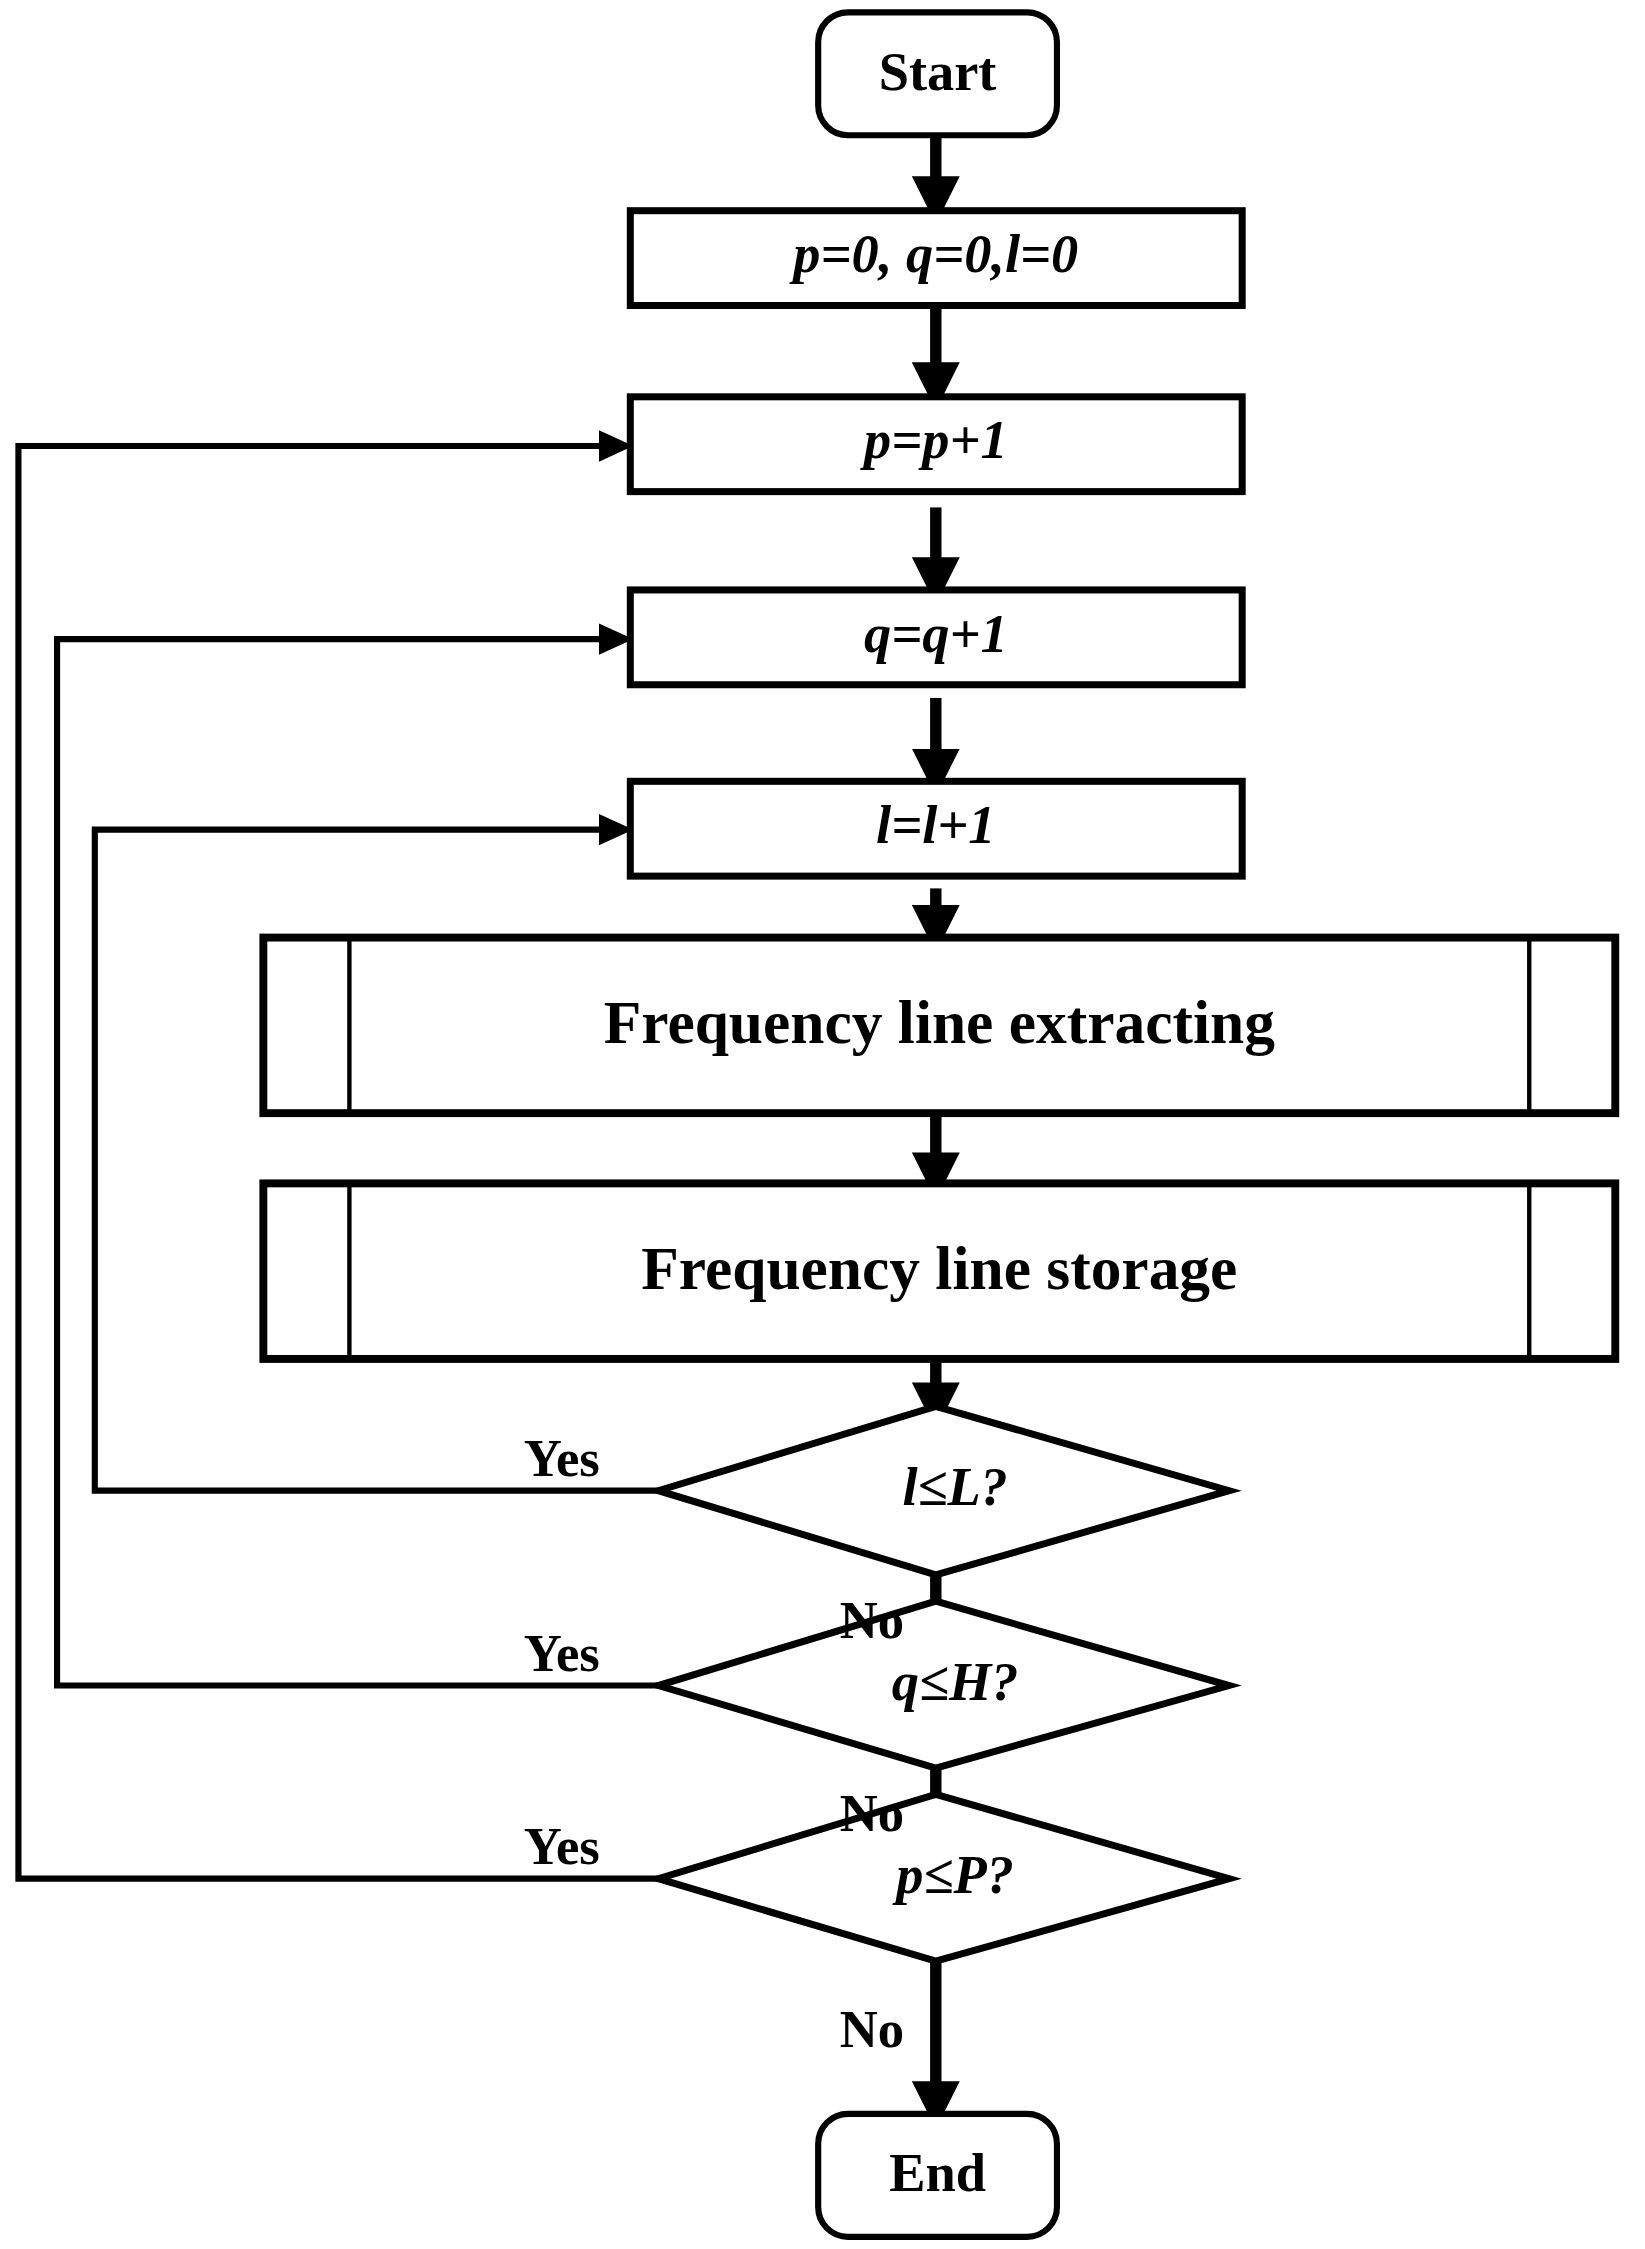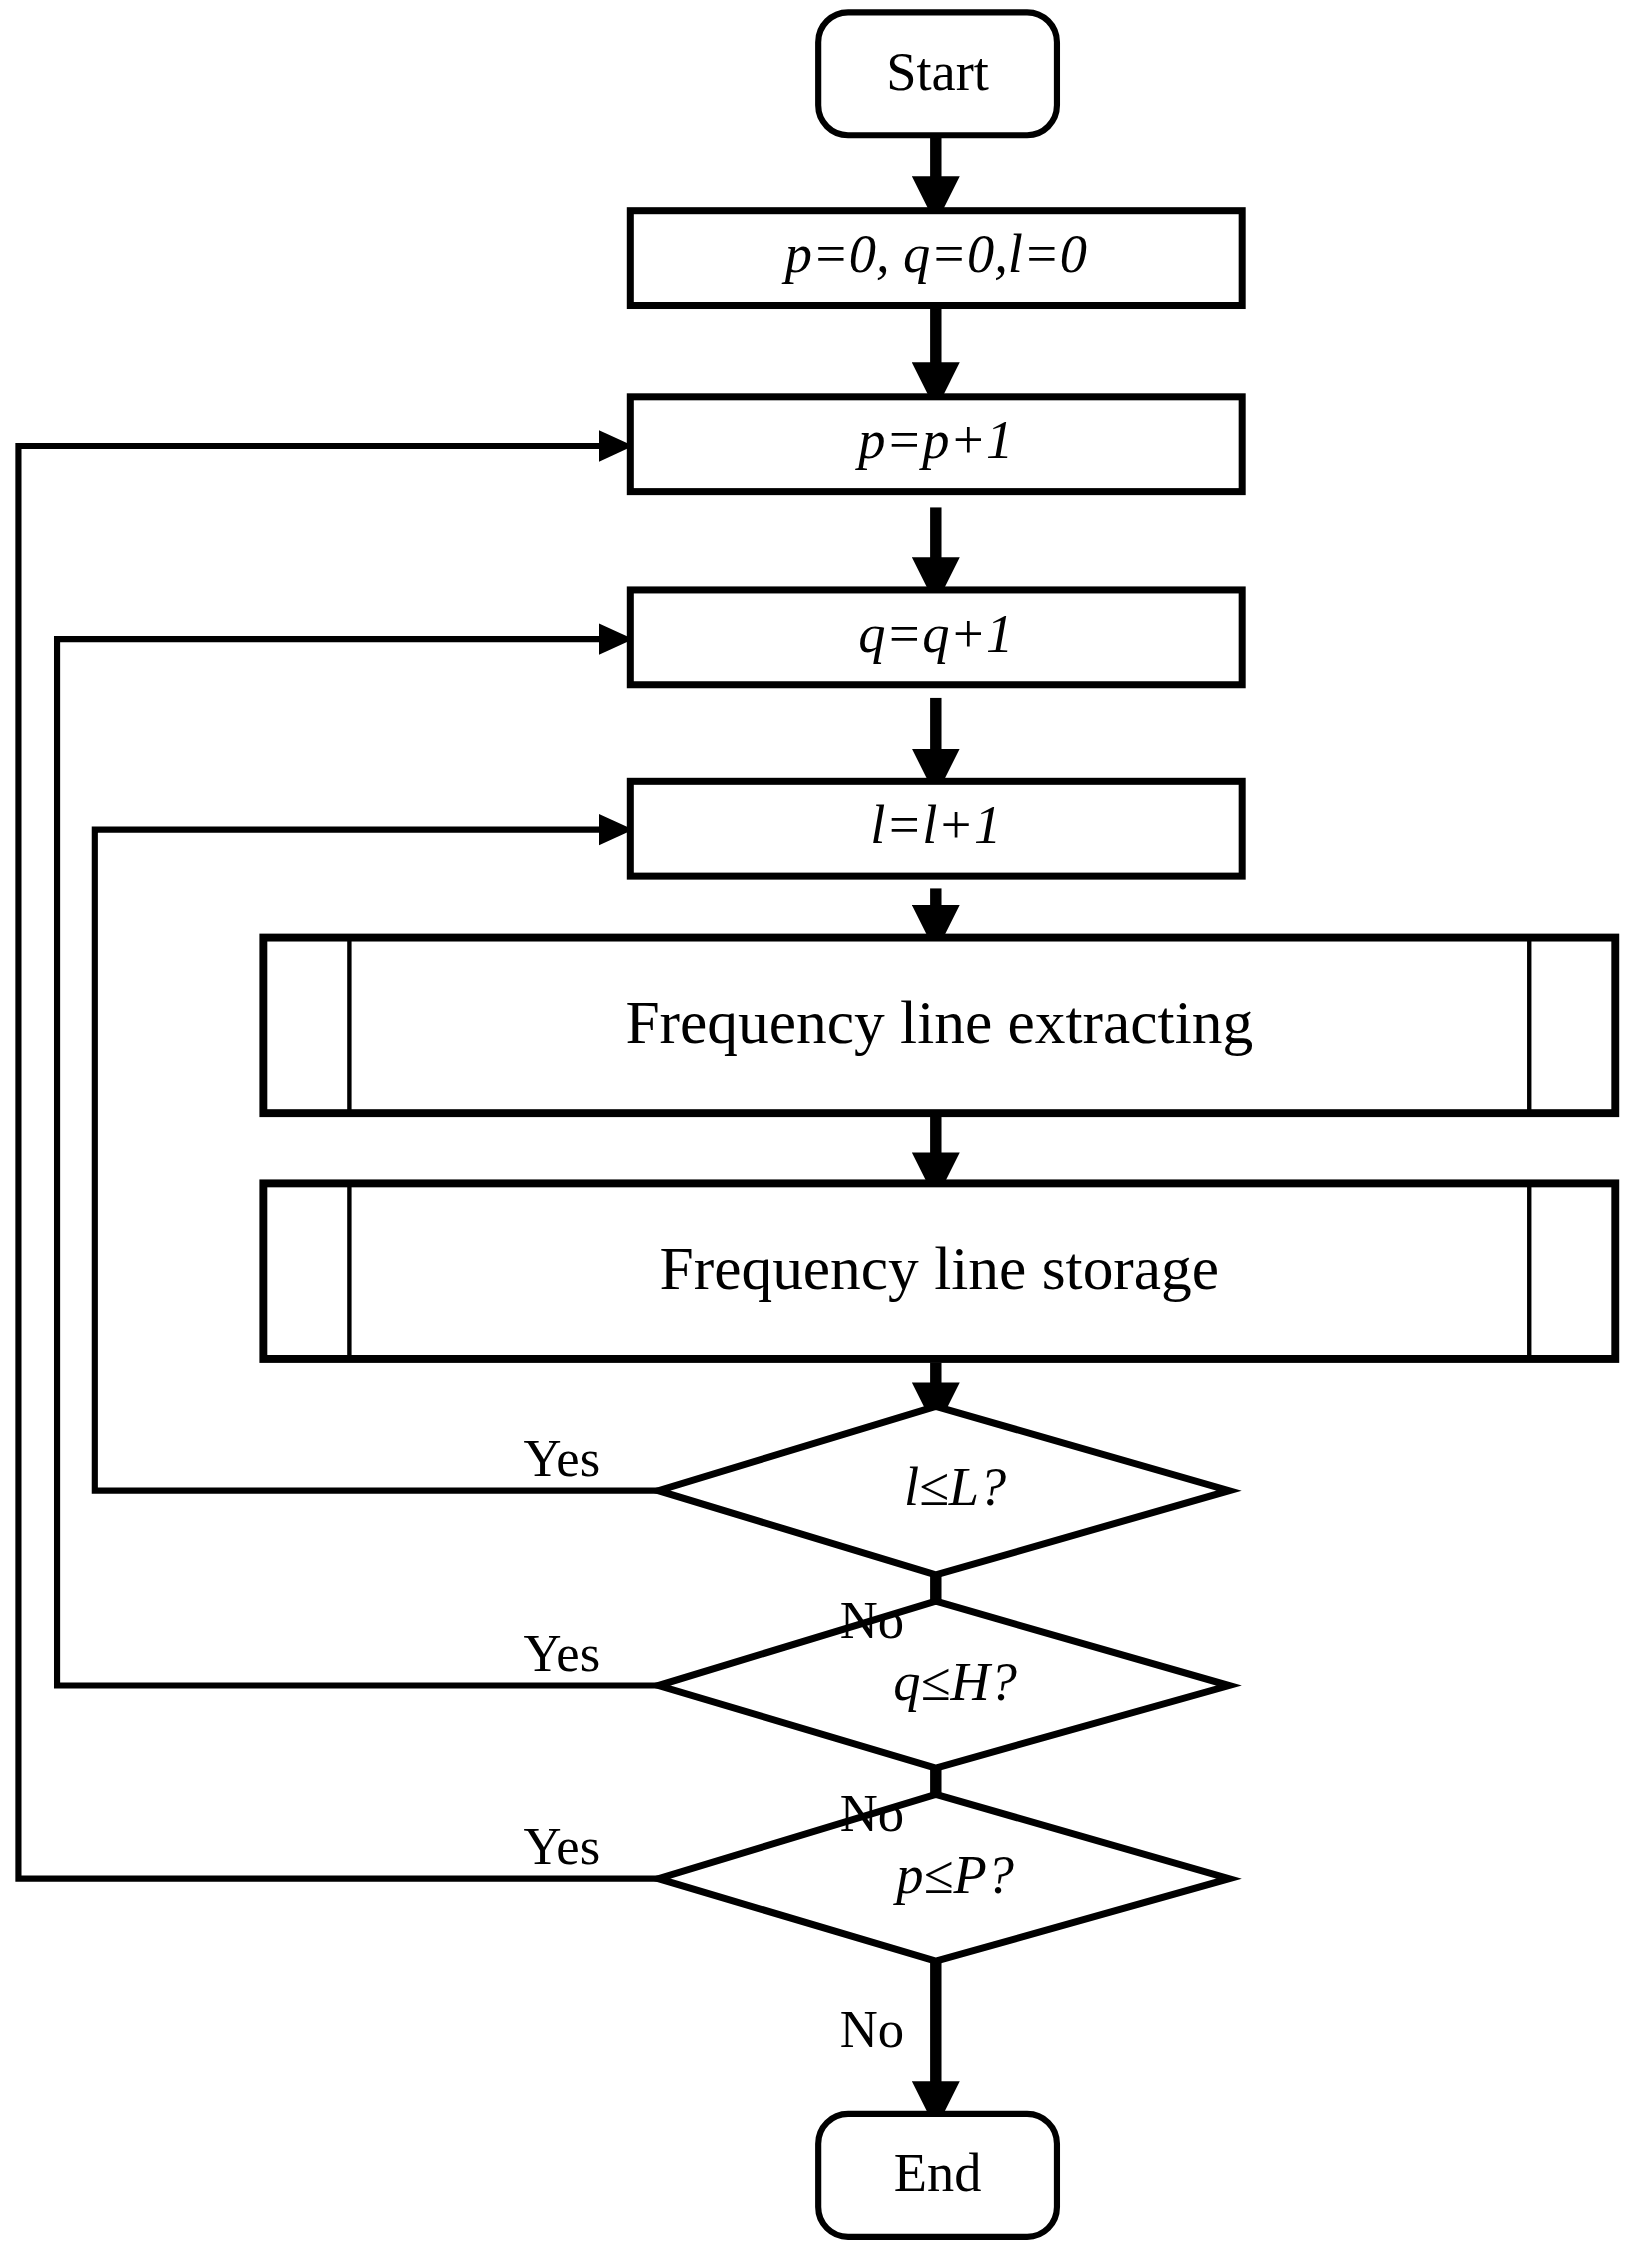--- a/index.html
+++ b/index.html
@@ -9,20 +9,21 @@
   }
   body {
     font-family: "Liberation Serif", "DejaVu Serif", serif;
   }
   #chart-root {
     position: relative;
     width: 1646px;
     height: 2250px;
     background: #ffffff;
     overflow: hidden;
+    font-weight: bold;
   }
   svg#flow {
     position: absolute;
     top: 0;
     left: 0;
     width: 1646px;
     height: 2250px;
   }
   .node-shape {
     fill: #ffffff;

